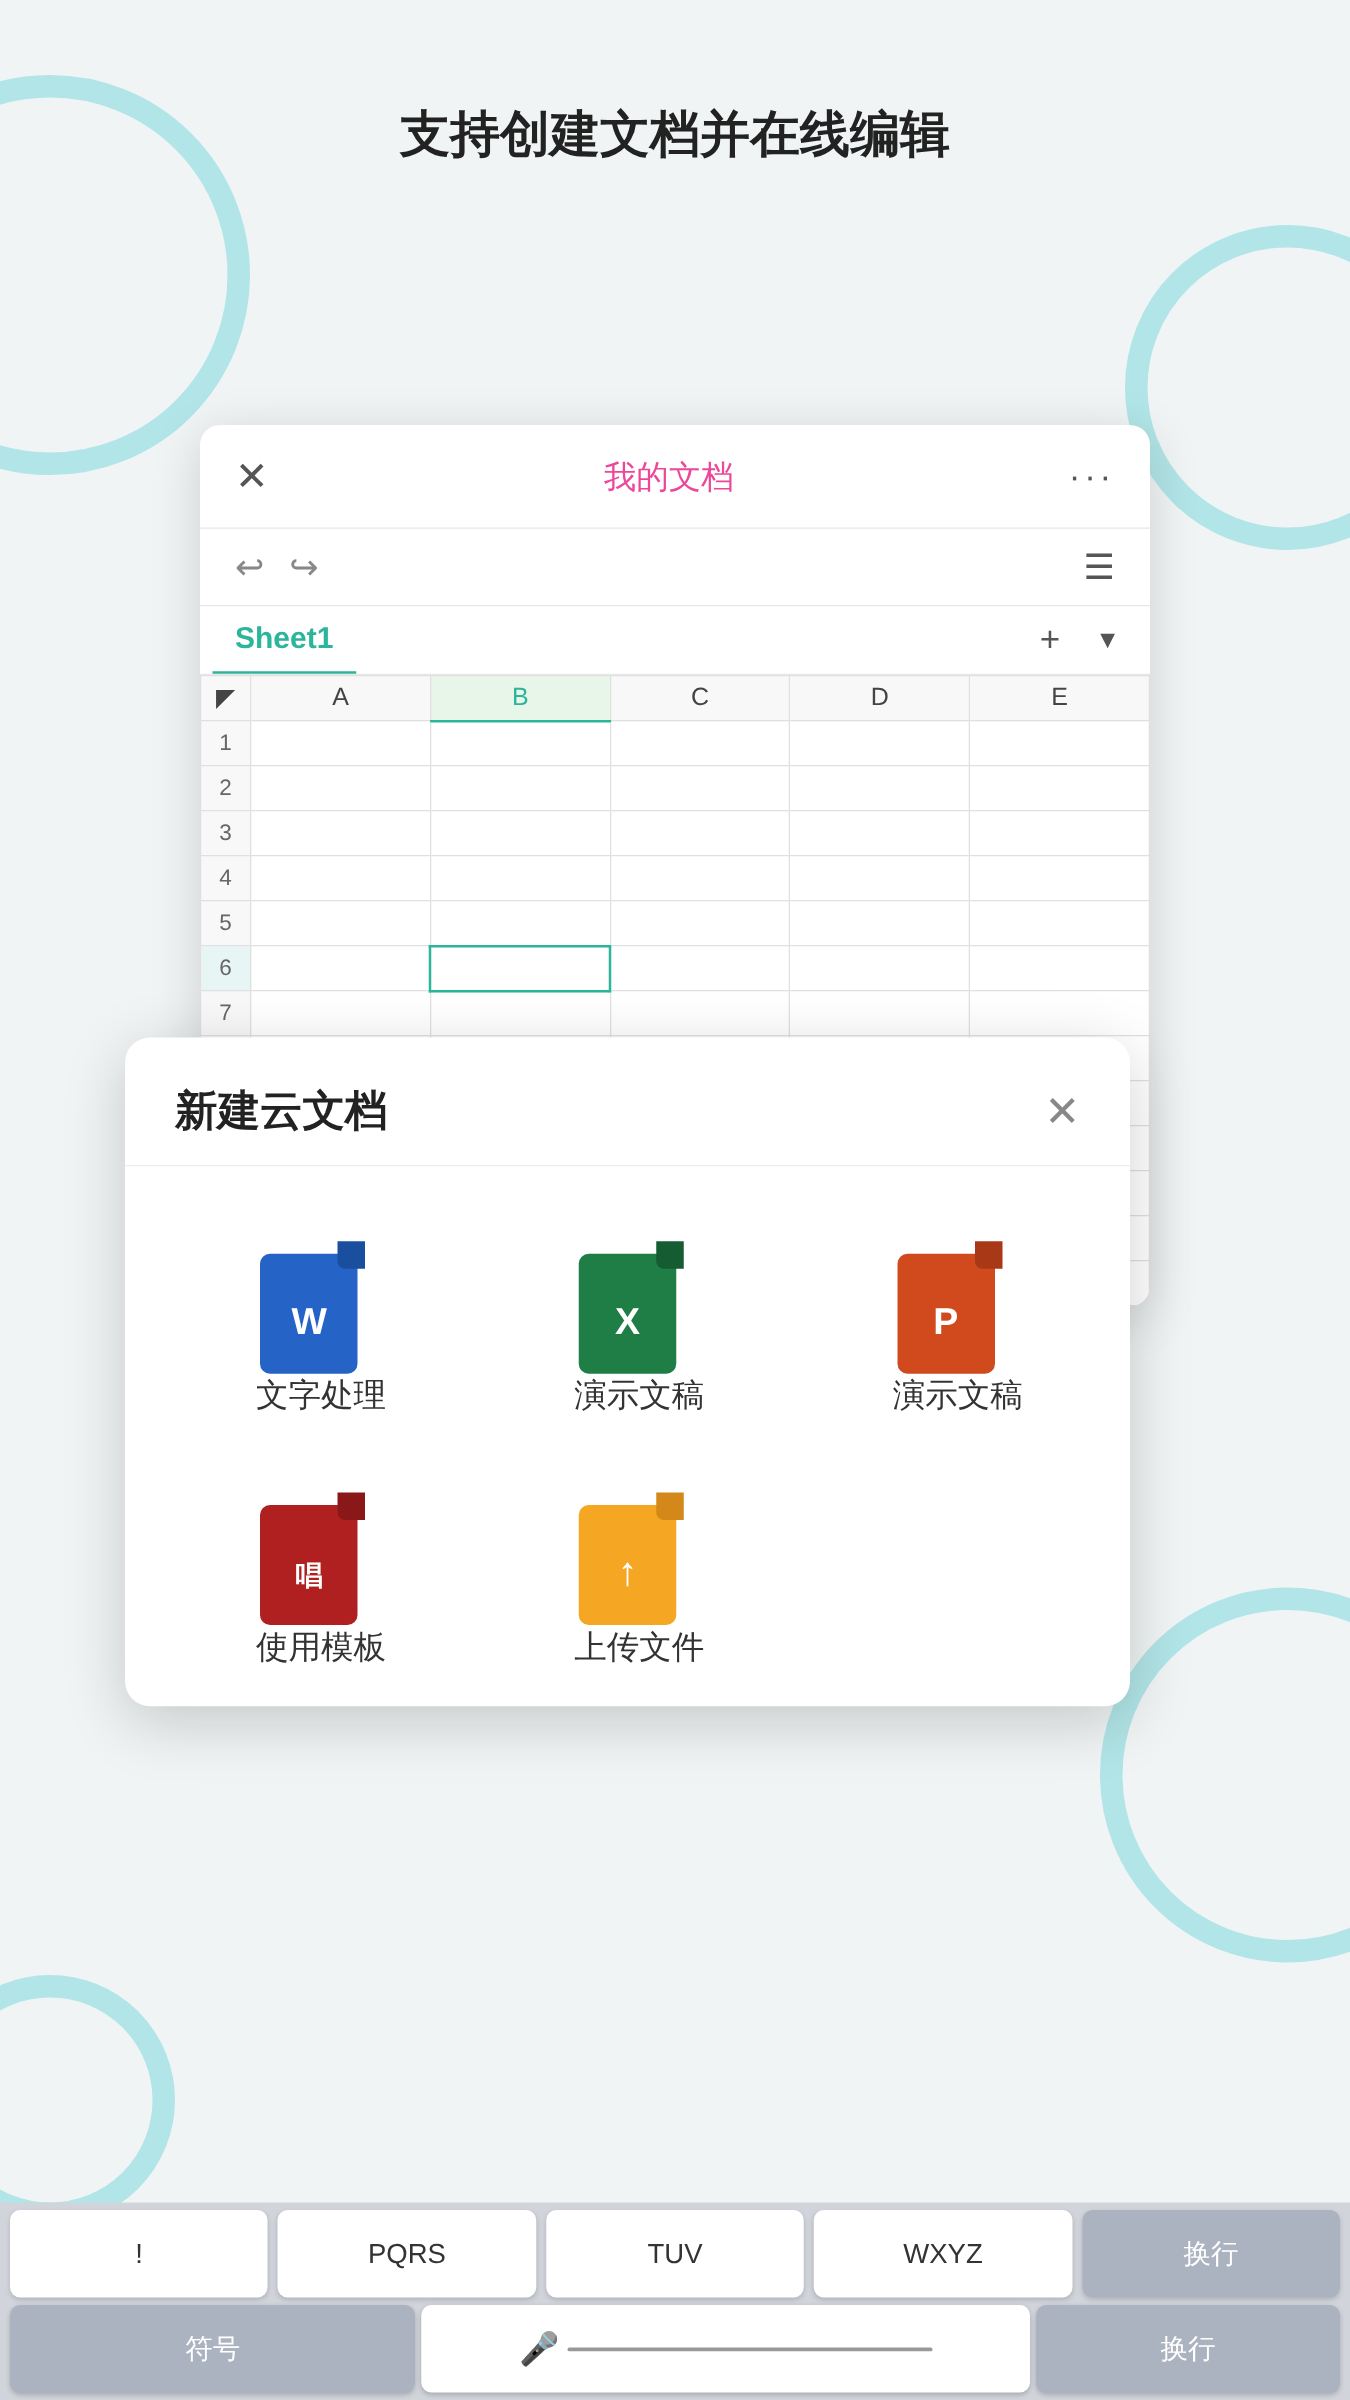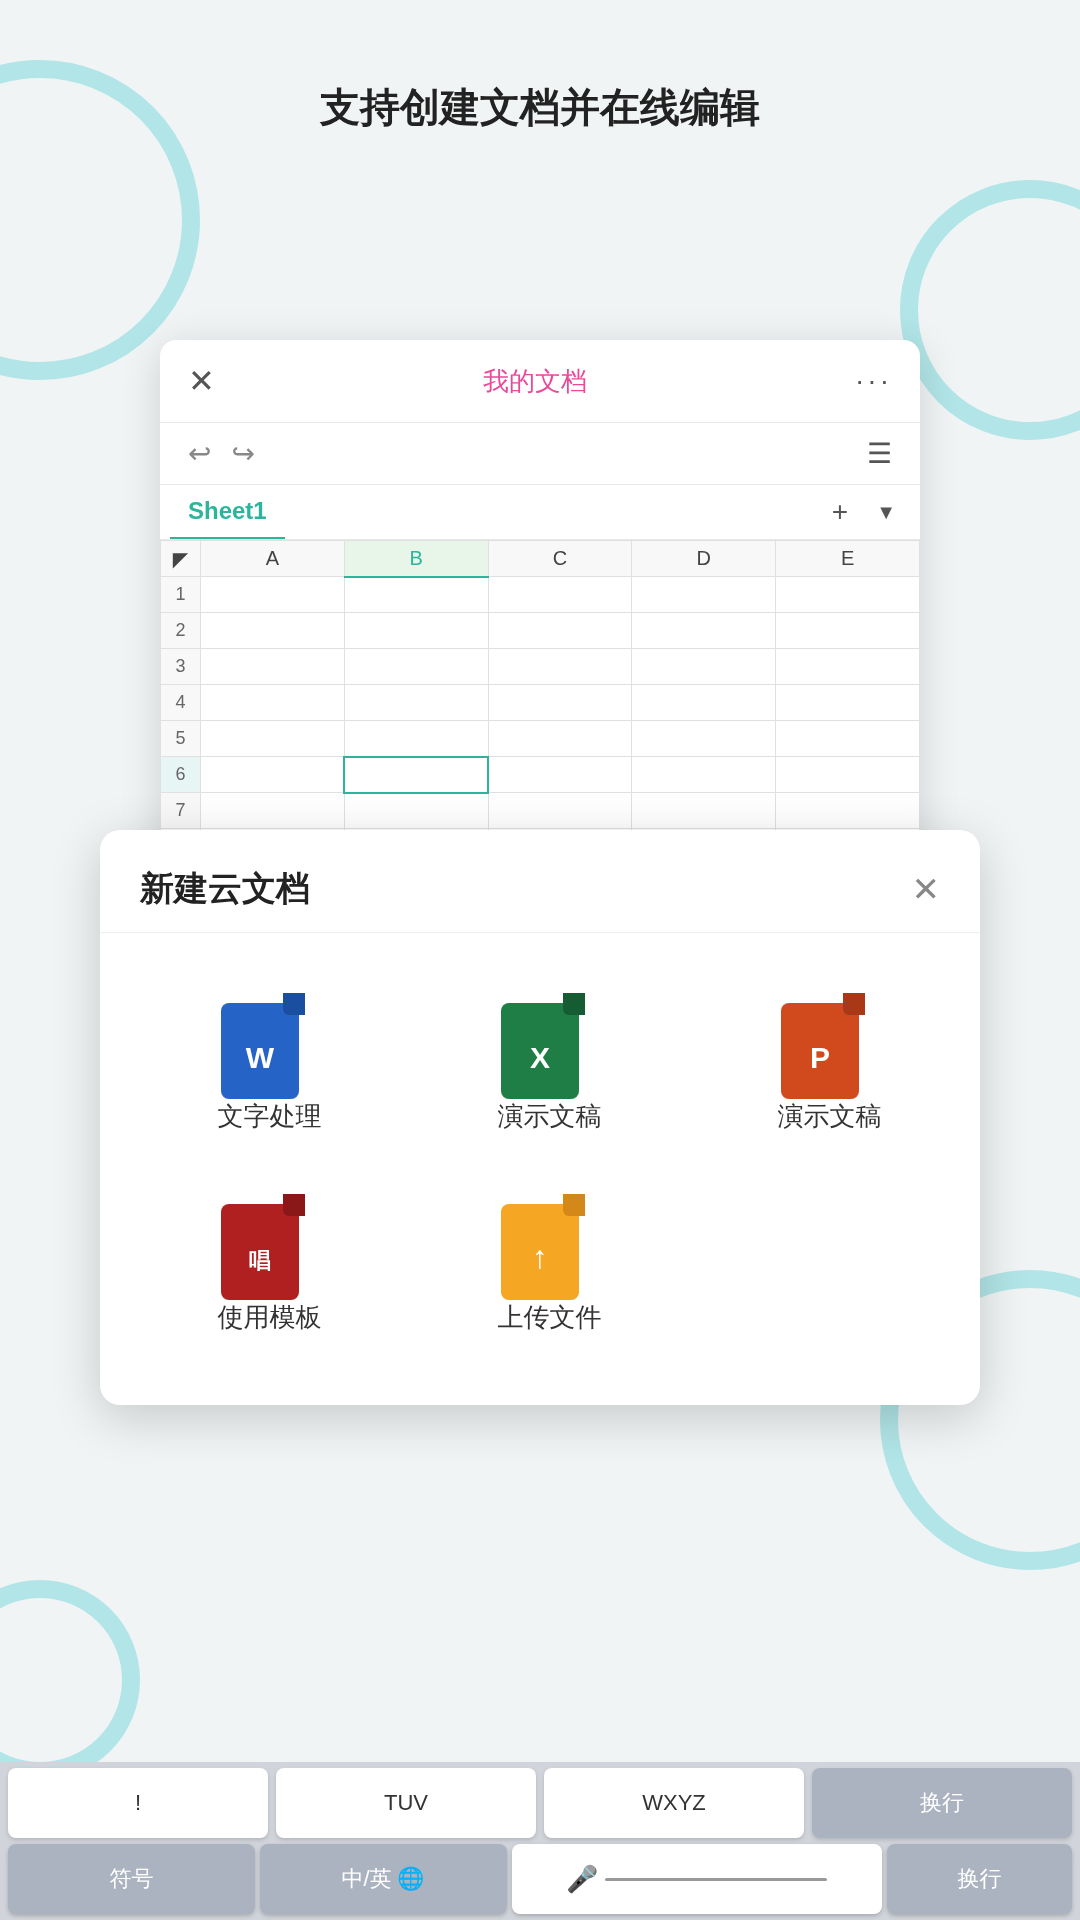--- a/index.html
+++ b/index.html
@@ -182,26 +182,25 @@
     }
     .row-6 .row-num {
       background: #e8f5f5;
     }
 
     
     .new-doc-dialog {
       position: absolute;
       top: 830px;
       left: 100px;
-      width: 880px;
+      width: 804px;
       background: #fff;
       border-radius: 20px;
       box-shadow: 0 12px 50px rgba(0,0,0,0.18);
       z-index: 10;
-      padding-bottom: 40px;
     }
     .dialog-header {
       display: flex;
       align-items: center;
       justify-content: space-between;
       padding: 36px 40px 20px 40px;
       border-bottom: 1px solid #eee;
       margin-bottom: 10px;
     }
     .dialog-title {
@@ -583,27 +582,27 @@
       <span class="doc-type-label">上传文件</span>
     </div>
     <div></div>
   </div>
 </div>
 
 <div class="keyboard-area">
 
   <div class="keyboard-top-row">
     <div class="top-key">!</div>
+    <div class="top-key">PQRS</div>
     <div class="top-key">TUV</div>
     <div class="top-key">WXYZ</div>
     <div class="top-key top-key-dark">换行</div>
   </div>
 
   <div class="keyboard-row">
     <div class="key-btn key-dark key-wide">符号</div>
-    <div class="key-btn key-dark key-wide">中/英 🌐</div>
     <div class="key-btn key-space">
       <span class="mic-icon-key">🎤</span>
       <div class="space-line"></div>
     </div>
     <div class="key-btn key-dark key-enter">换行</div>
   </div>
 </div>
 
 </body></html>

